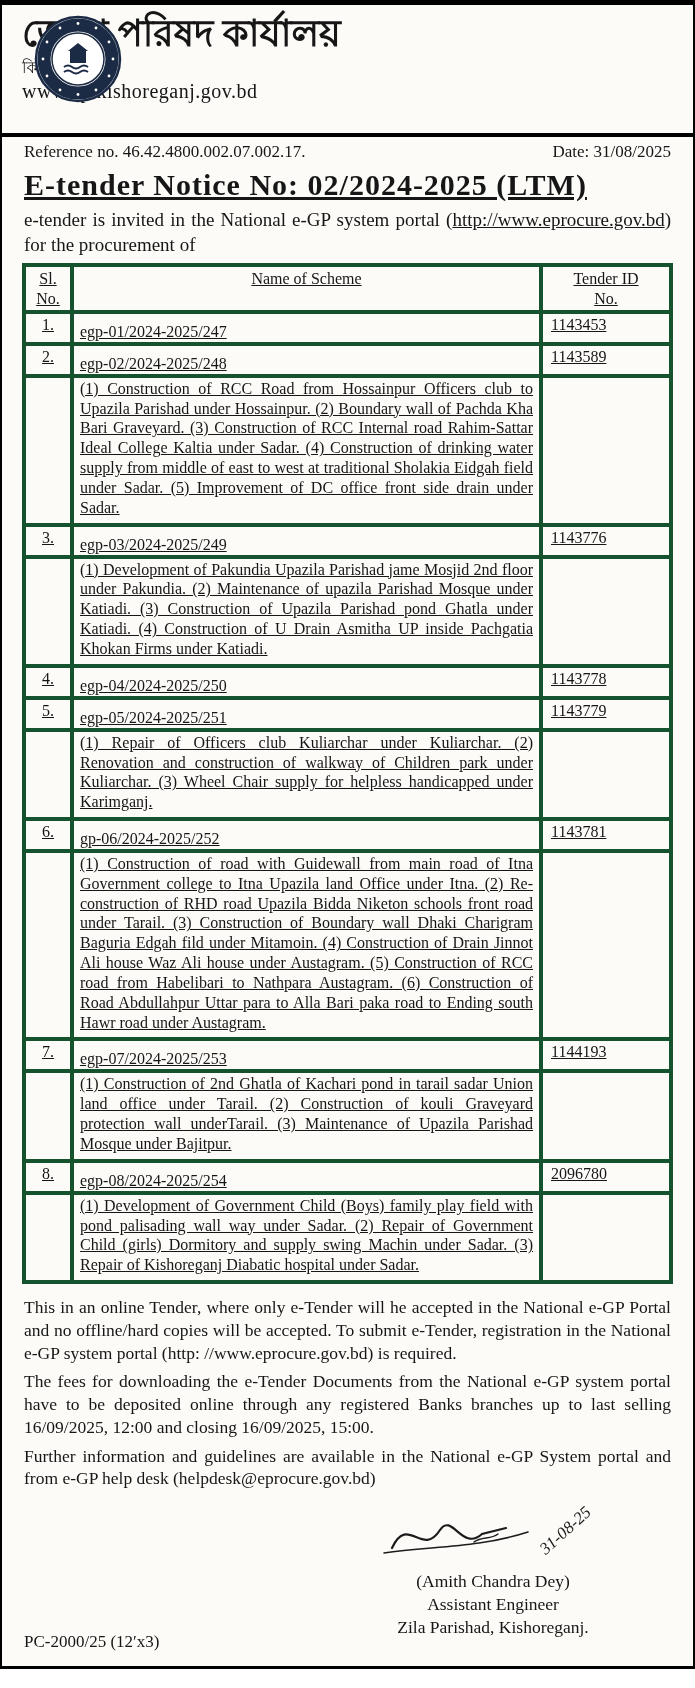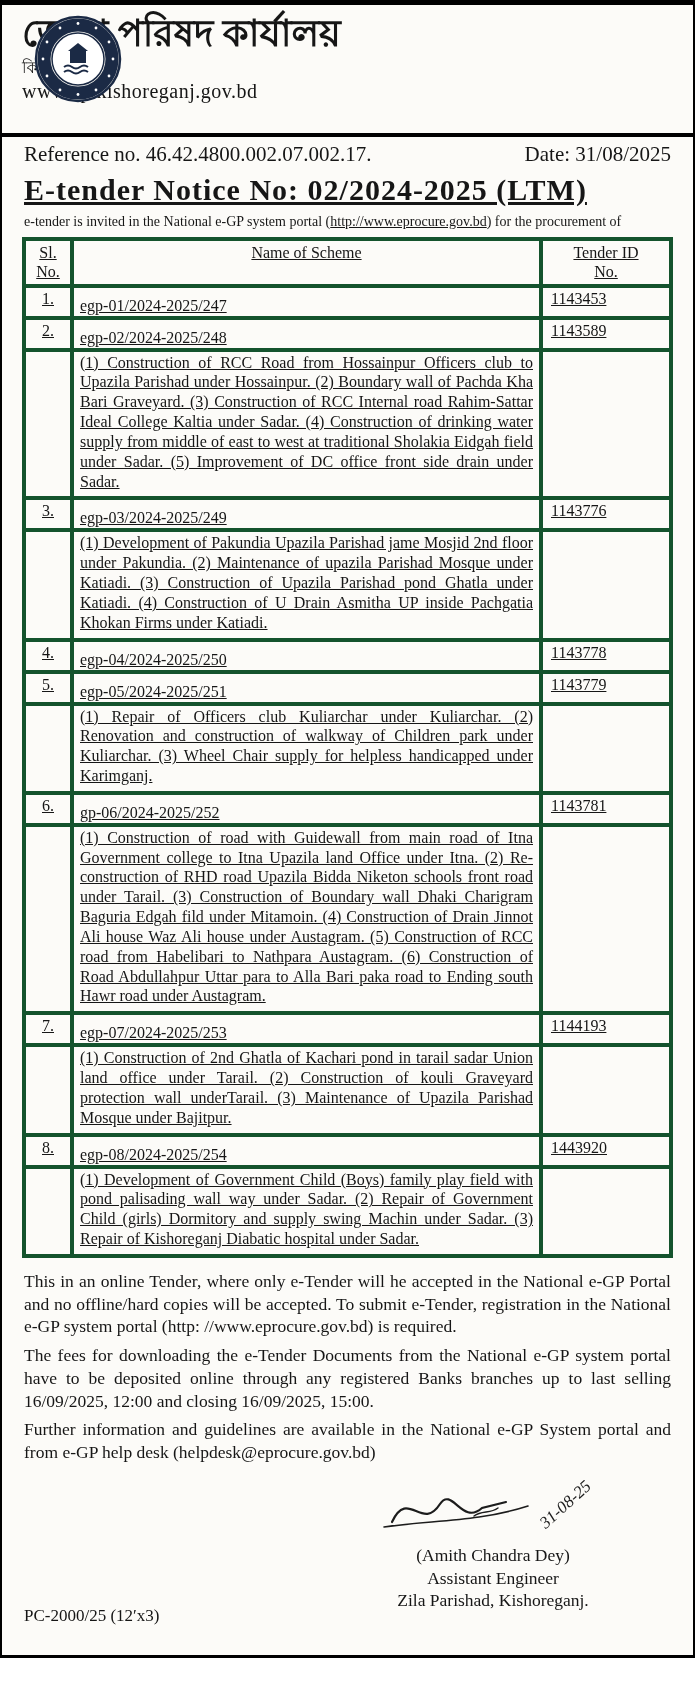--- a/index.html
+++ b/index.html
@@ -21,28 +21,28 @@
     position:relative;
   }
   
   .header { position:relative; text-align:left; padding-top:2px; min-height:118px; }
   .seal { position:absolute; left:12px; top:4px; width:88px; height:88px; }
   .org-bn { font-size:37px; font-weight:bold; line-height:1.15; }
   .district-bn { font-size:16px; line-height:1.2; margin-top:2px; }
   .website { font-size:20px; margin-top:3px; letter-spacing:0.5px; }
   .thick-rule { border-top:4px solid #000; margin:4px -20px 0 -20px; }
   
-  .ref-row { display:flex; justify-content:space-between; font-size:21px; padding:5px 2px 2px 2px; }
+  .ref-row { display:flex; justify-content:space-between; font-size:17px; padding:5px 2px 2px 2px; }
   
   .notice-title {
     font-size:30px; font-weight:bold; letter-spacing:1px;
     text-decoration:underline; margin:4px 0 4px 2px;
     white-space:nowrap;
   }
-  .intro { font-size:14px; text-align:justify; margin:6px 2px 2px 2px; line-height:1.3; }
+  .intro { font-size:19px; text-align:justify; margin:6px 2px 2px 2px; line-height:1.3; }
   .intro .url { text-decoration:underline; }
   
   table.scheme-table { width:100%; border-collapse:collapse; font-size:16px; margin-top:6px; }
   .scheme-table th, .scheme-table td { border:4px solid #14532d; vertical-align:top;text-decoration:underline; }
   .scheme-table th { font-weight:normal; text-align:center; padding:2px 2px; line-height:1.2; }
   th.col-sl { width:48px; }
   th.col-tid { width:130px; }
   td.sl { text-align:center; padding:2px 2px; }
   td.code { padding:9px 6px 1px 6px; }
   td.tid { padding:2px 4px 1px 8px; }
@@ -181,21 +181,21 @@
       </tr>
       <tr>
         <td class="empty"></td>
         <td class="desc">(1) Construction of 2nd Ghatla of Kachari pond in tarail sadar Union land office under Tarail. (2) Construction of kouli Graveyard protection wall underTarail. (3) Maintenance of Upazila Parishad Mosque under Bajitpur.</td>
         <td class="empty"></td>
       </tr>
 
       <tr>
         <td class="sl">8.</td>
         <td class="code">egp-08/2024-2025/254</td>
-        <td class="tid">1443920</td>
+        <td class="tid">2096780</td>
       </tr>
       <tr>
         <td class="empty"></td>
         <td class="desc">(1) Development of Government Child (Boys) family play field with pond palisading wall way under Sadar. (2) Repair of Government Child (girls) Dormitory and supply swing Machin under Sadar. (3) Repair of Kishoreganj Diabatic hospital under Sadar.</td>
         <td class="empty"></td>
       </tr>
     </tbody>
   </table>
 
   <div class="footer-text">

